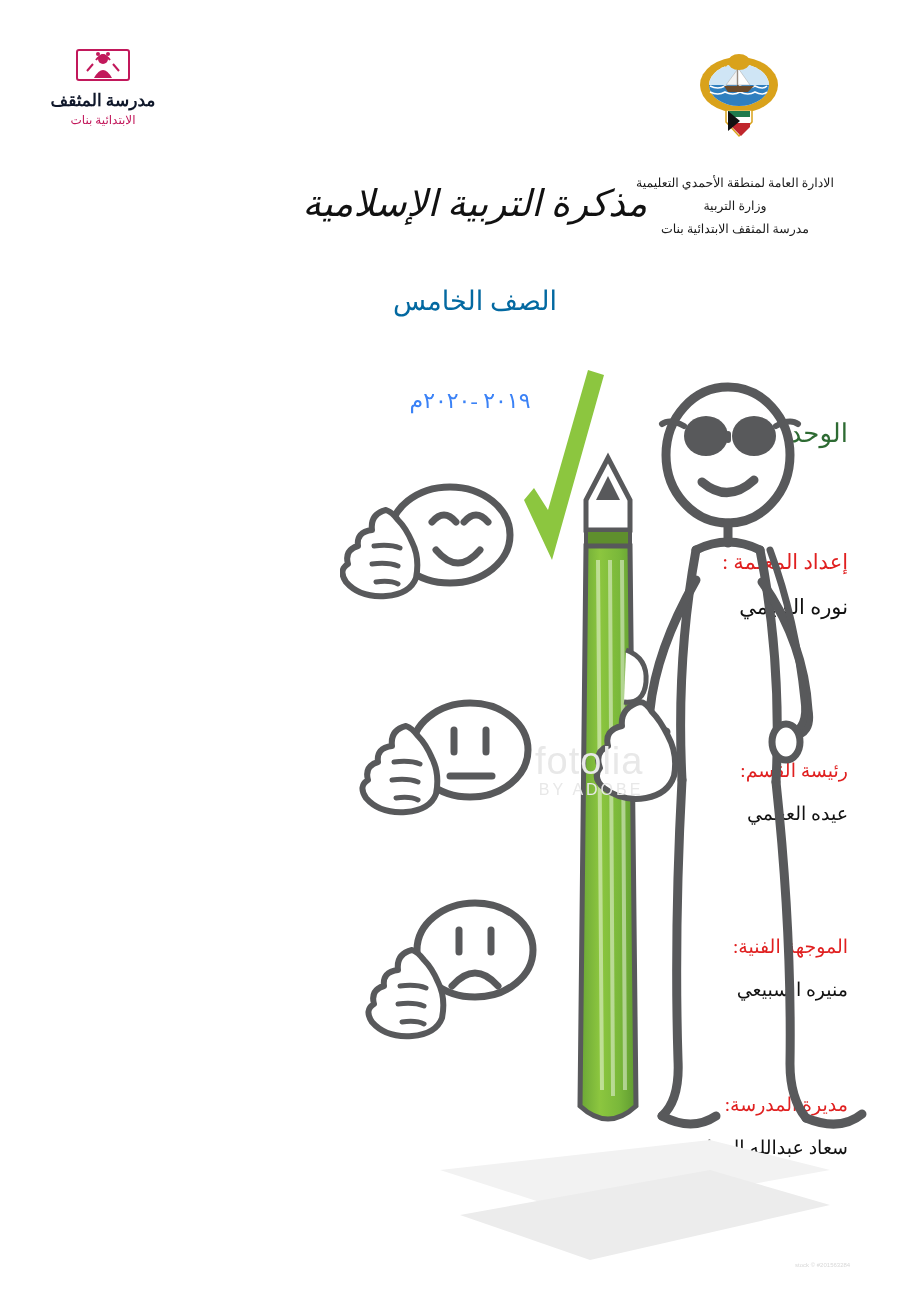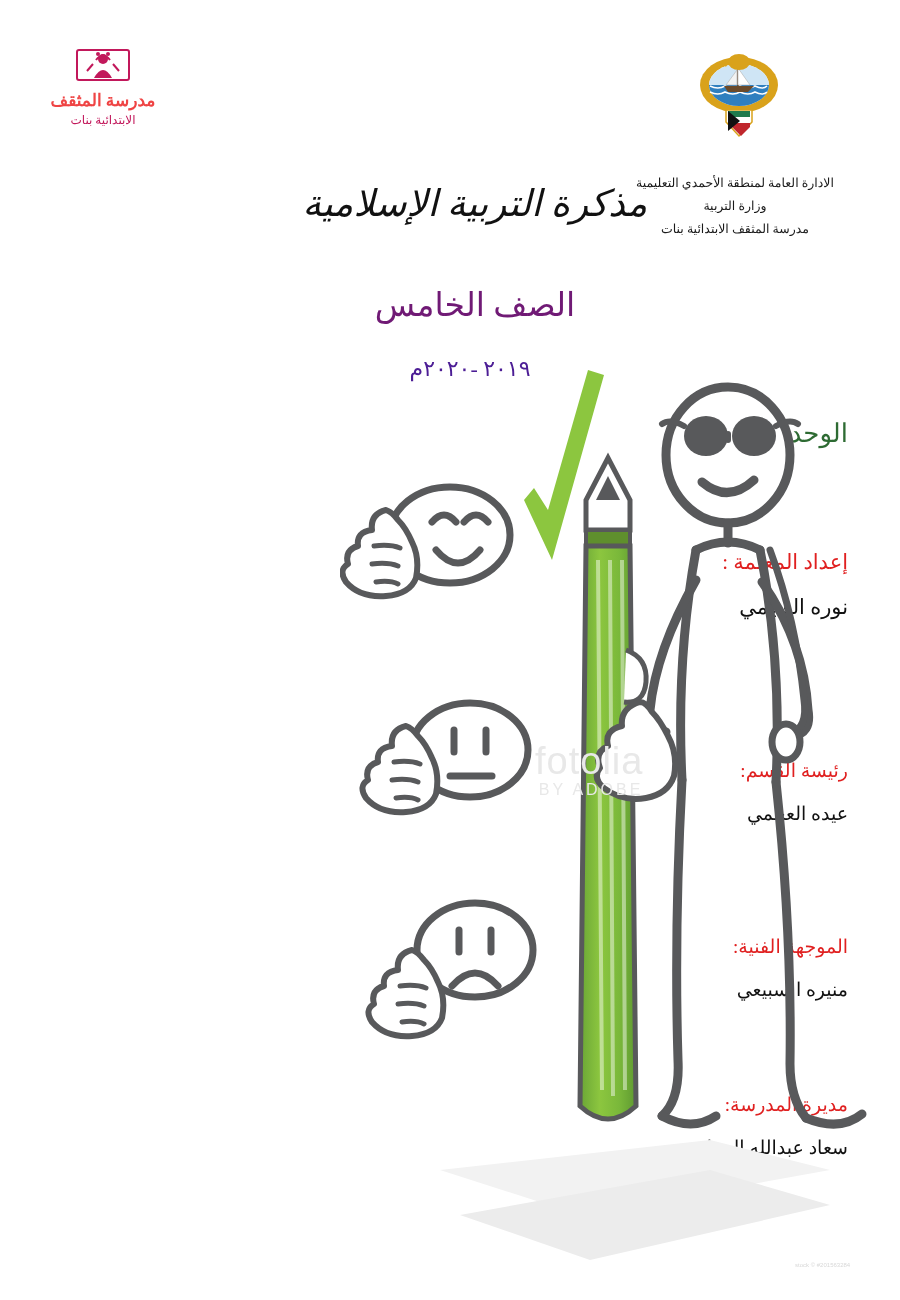--- a/index.html
+++ b/index.html
@@ -34,21 +34,21 @@
     top: 0px;
     width: 62px;
     height: 44px;
   }
   .school-logo .logo-text {
     position: absolute;
     left: 0;
     top: 44px;
     width: 110px;
     text-align: center;
-    color: #ef4444;
+    color: #0f172a;
     font-size: 17px;
     font-weight: bold;
     letter-spacing: -1px;
     line-height: 1;
   }
   .school-logo .logo-sub {
     position: absolute;
     left: 0;
     top: 66px;
     width: 110px;
@@ -91,31 +91,31 @@
     color: #111;
     white-space: nowrap;
     font-style: italic;
   }
   .sub-title {
     position: absolute;
     right: 250px;
     top: 285px;
     width: 350px;
     text-align: center;
-    font-size: 33px;
-    color: #701a75;
+    font-size: 27px;
+    color: #0369a1;
   }
   .year {
     position: absolute;
     right: 300px;
-    top: 356px;
+    top: 388px;
     width: 260px;
     text-align: center;
     font-size: 22px;
-    color: #4c1d95;
+    color: #3b82f6;
   }
 
   
   .unit {
     position: absolute;
     right: 52px;
     top: 418px;
     width: 230px;
     text-align: right;
     font-size: 26px;

